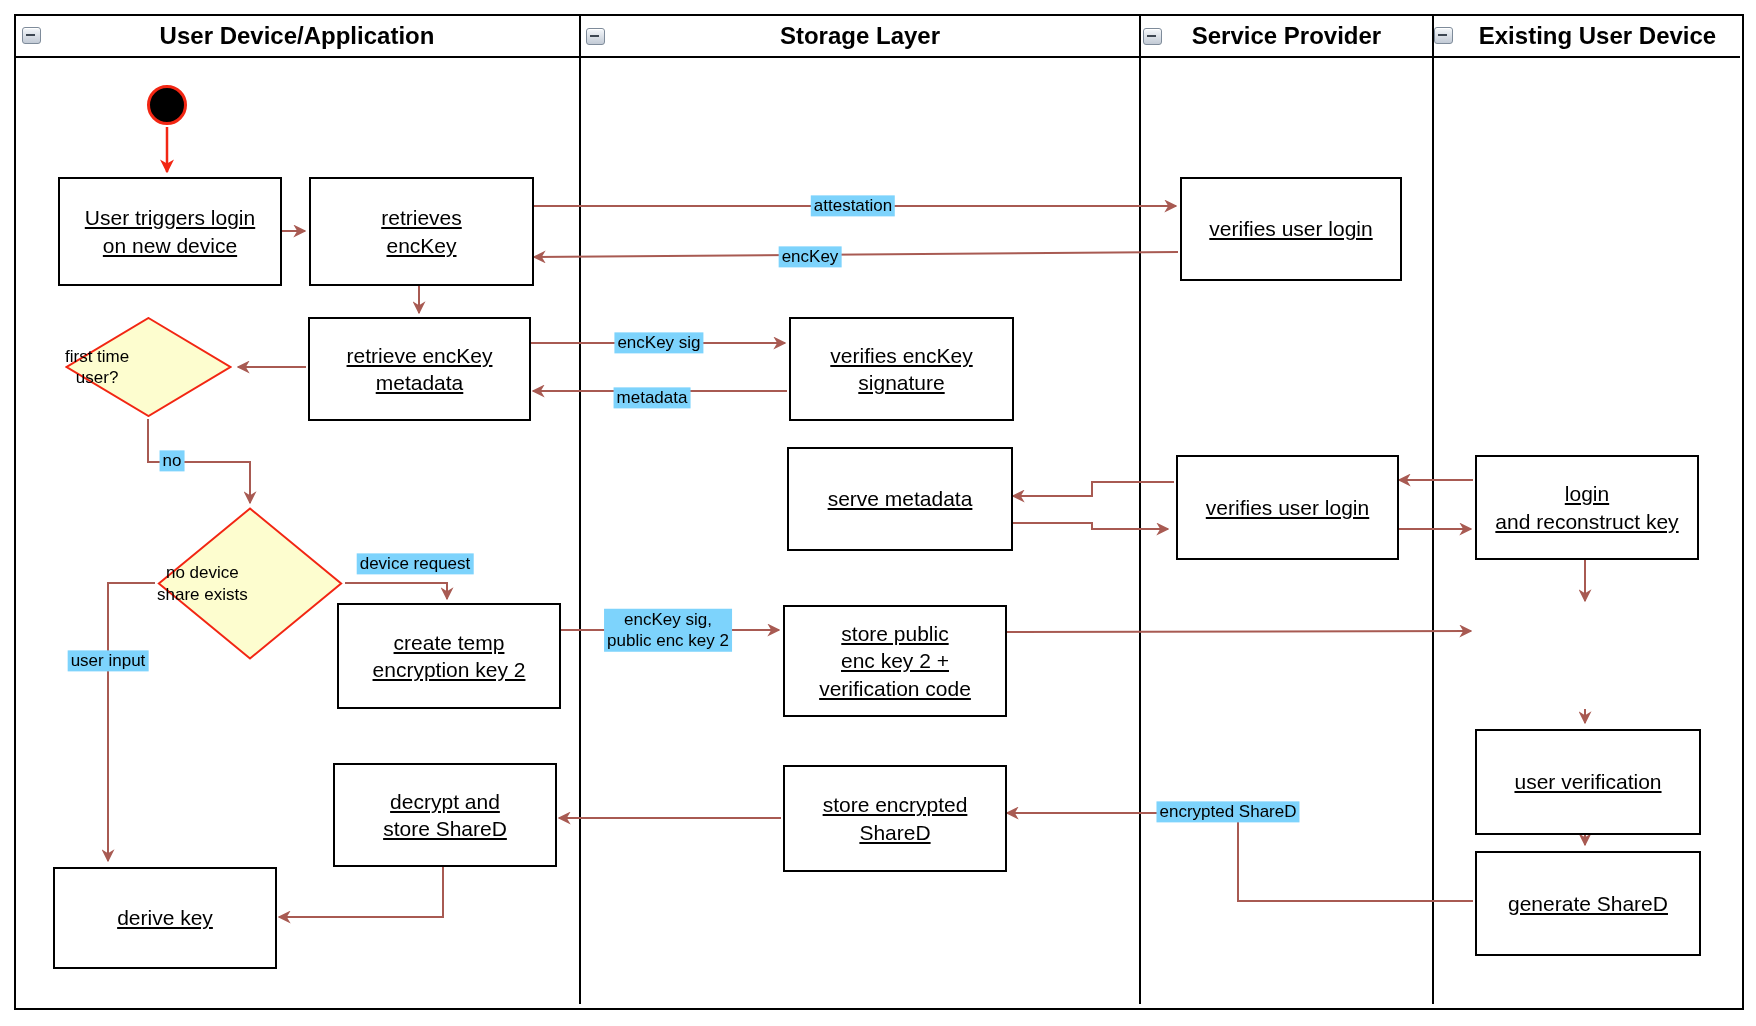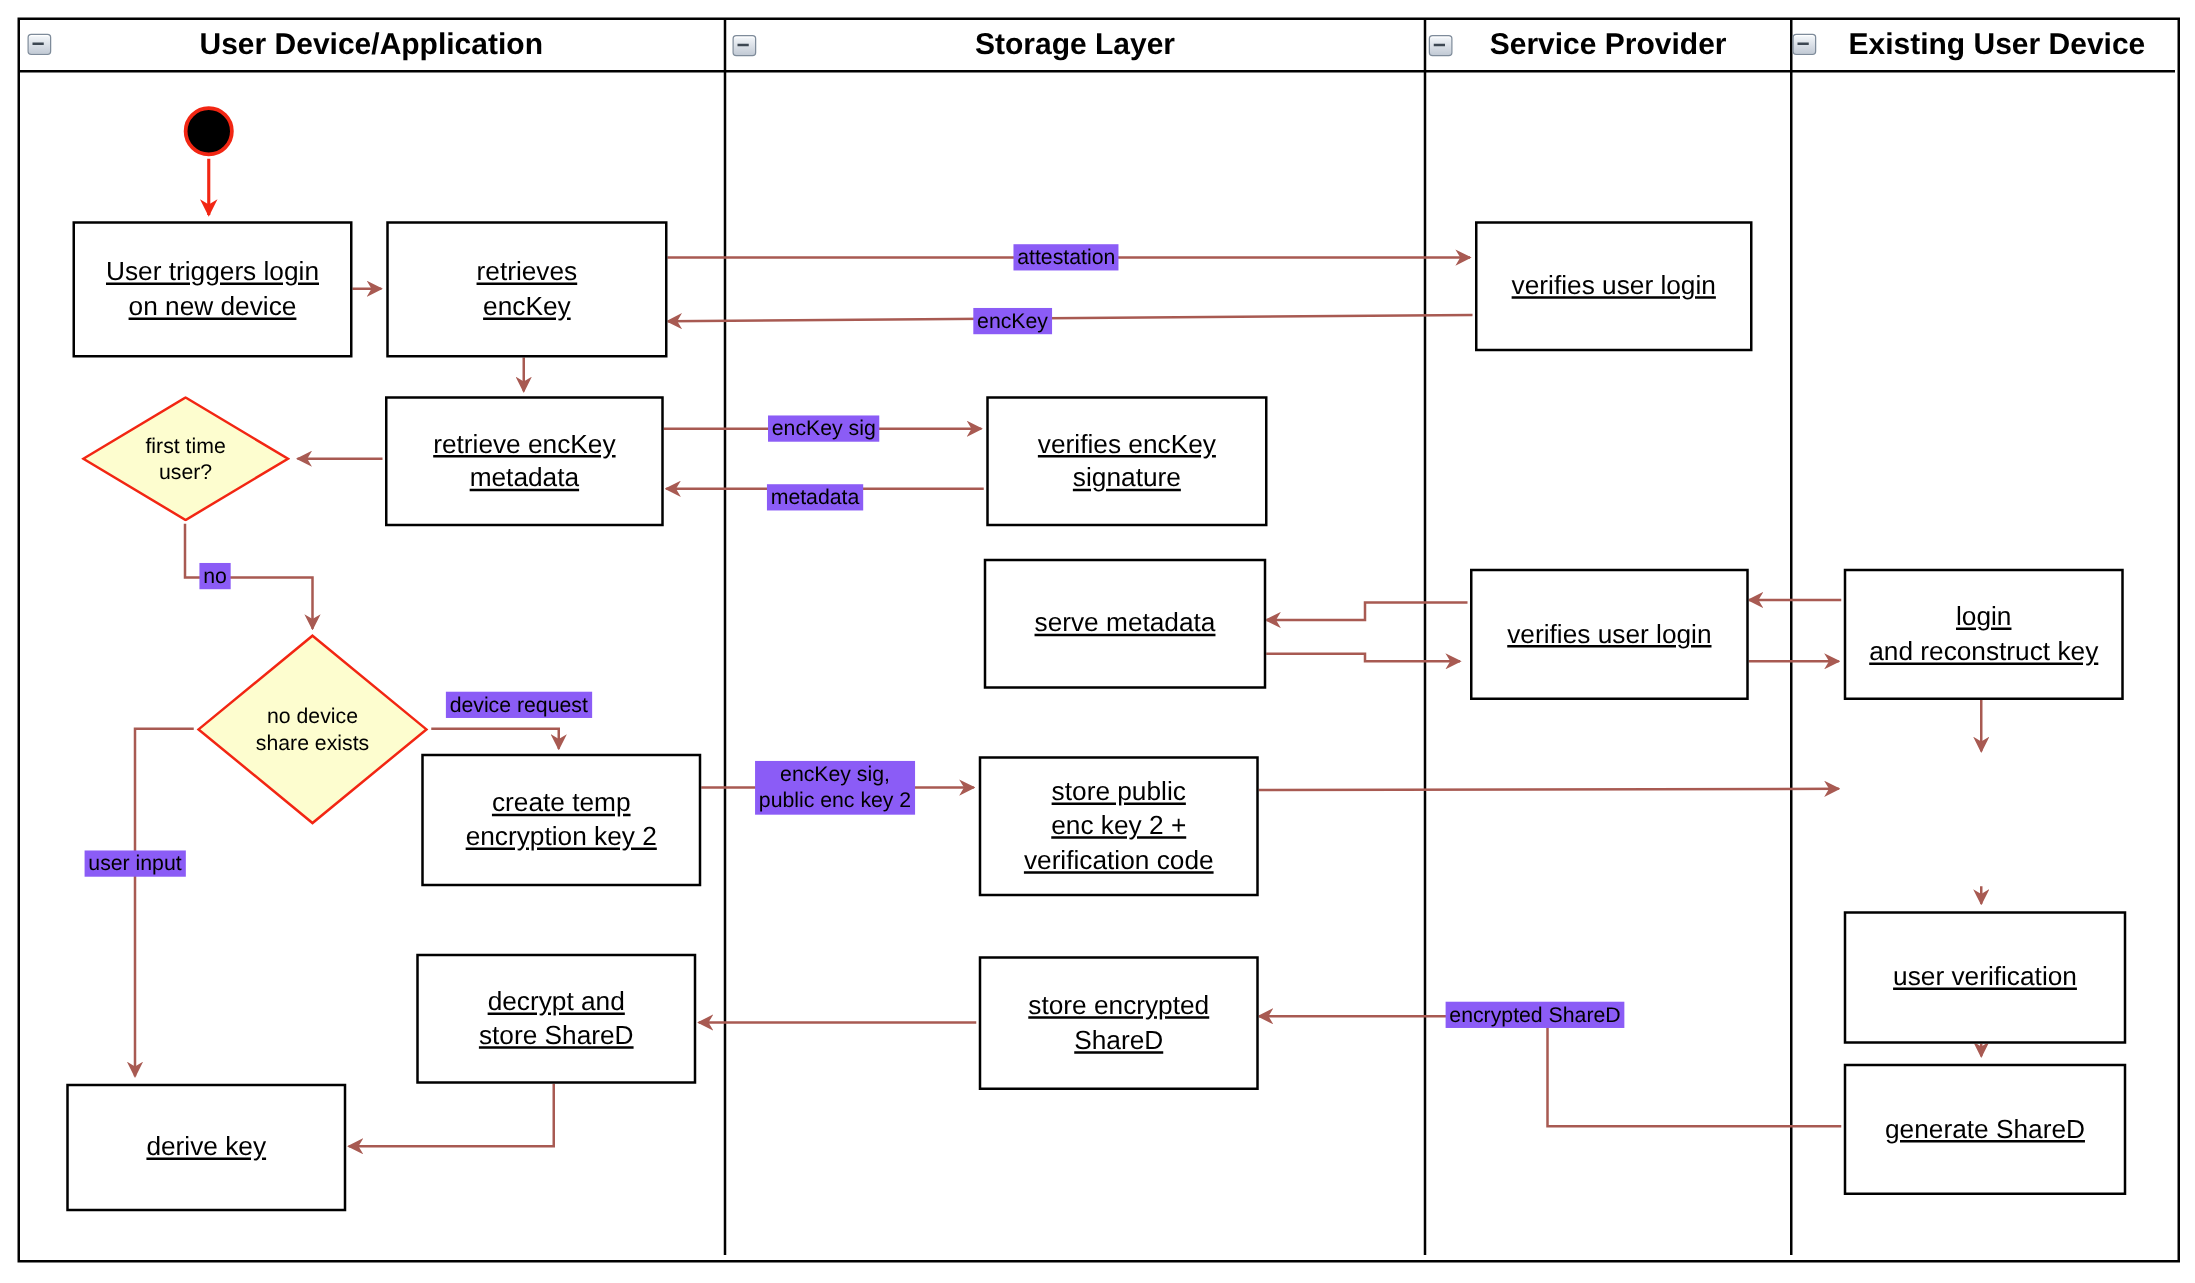--- a/index.html
+++ b/index.html
@@ -17,27 +17,27 @@
   .collapse{position:absolute;width:17px;height:15px;border:1px solid #7e8b9a;border-radius:3px;
     background:linear-gradient(#f5f8fb,#c2cad5);box-shadow:inset 0 1px 0 #fff;z-index:3;}
   .collapse::after{content:"";position:absolute;left:3px;top:6px;width:9px;height:2px;background:#3d4752;}
   
   svg.edges{position:absolute;left:0;top:0;z-index:2;}
   svg.edges polyline{fill:none;stroke:#A85A52;stroke-width:2px;}
   svg.edges polyline.red{stroke:#F22613;stroke-width:2.5px;}
   
   .node{position:absolute;border:2px solid #000;background:#fff;display:flex;align-items:center;justify-content:center;
     text-align:center;font-size:21px;line-height:1.3;white-space:pre-line;z-index:3;text-decoration:underline;}
-  .diamond{position:absolute;z-index:3;display:flex;align-items:center;justify-content:center;}
+  .diamond{position:absolute;z-index:3;display:flex;align-items:center;justify-content:flex-start;}
   .diamond svg{position:absolute;left:0;top:0;width:100%;height:100%;}
   .diamond span{position:relative;font-size:17px;line-height:1.25;text-align:center;white-space:pre-line;z-index:1;}
   .start-circle{position:absolute;left:147px;top:85px;width:40px;height:40px;border-radius:50%;
     background:#000;border:3px solid #F22613;box-sizing:border-box;z-index:3;}
   
-  .elabel{position:absolute;transform:translate(-50%,-50%);background:#8b5cf6;padding:0 3px;font-size:17px;
+  .elabel{position:absolute;transform:translate(-50%,-50%);background:#7dd3fc;padding:0 3px;font-size:17px;
     line-height:1.25;white-space:pre-line;text-align:center;z-index:4;}
 </style>
 </head>
 <body>
 
 <div id="canvas">
 
   <div class="frame"></div>
   <div class="vline" style="left:579px"></div>
   <div class="vline" style="left:1139px"></div>
@@ -131,16 +131,16 @@
   </div>
 
   <div class="elabel" style="left:853px;top:206px">attestation</div>
   <div class="elabel" style="left:810px;top:257px">encKey</div>
   <div class="elabel" style="left:659px;top:343px">encKey sig</div>
   <div class="elabel" style="left:652px;top:398px">metadata</div>
   <div class="elabel" style="left:172px;top:461px">no</div>
   <div class="elabel" style="left:415px;top:564px">device request</div>
   <div class="elabel" style="left:668px;top:630px">encKey sig,
 public enc key 2</div>
-  <div class="elabel" style="left:108px;top:691px">user input</div>
+  <div class="elabel" style="left:108px;top:661px">user input</div>
   <div class="elabel" style="left:1228px;top:812px">encrypted ShareD</div>
 
 </div>
 
 </body></html>

